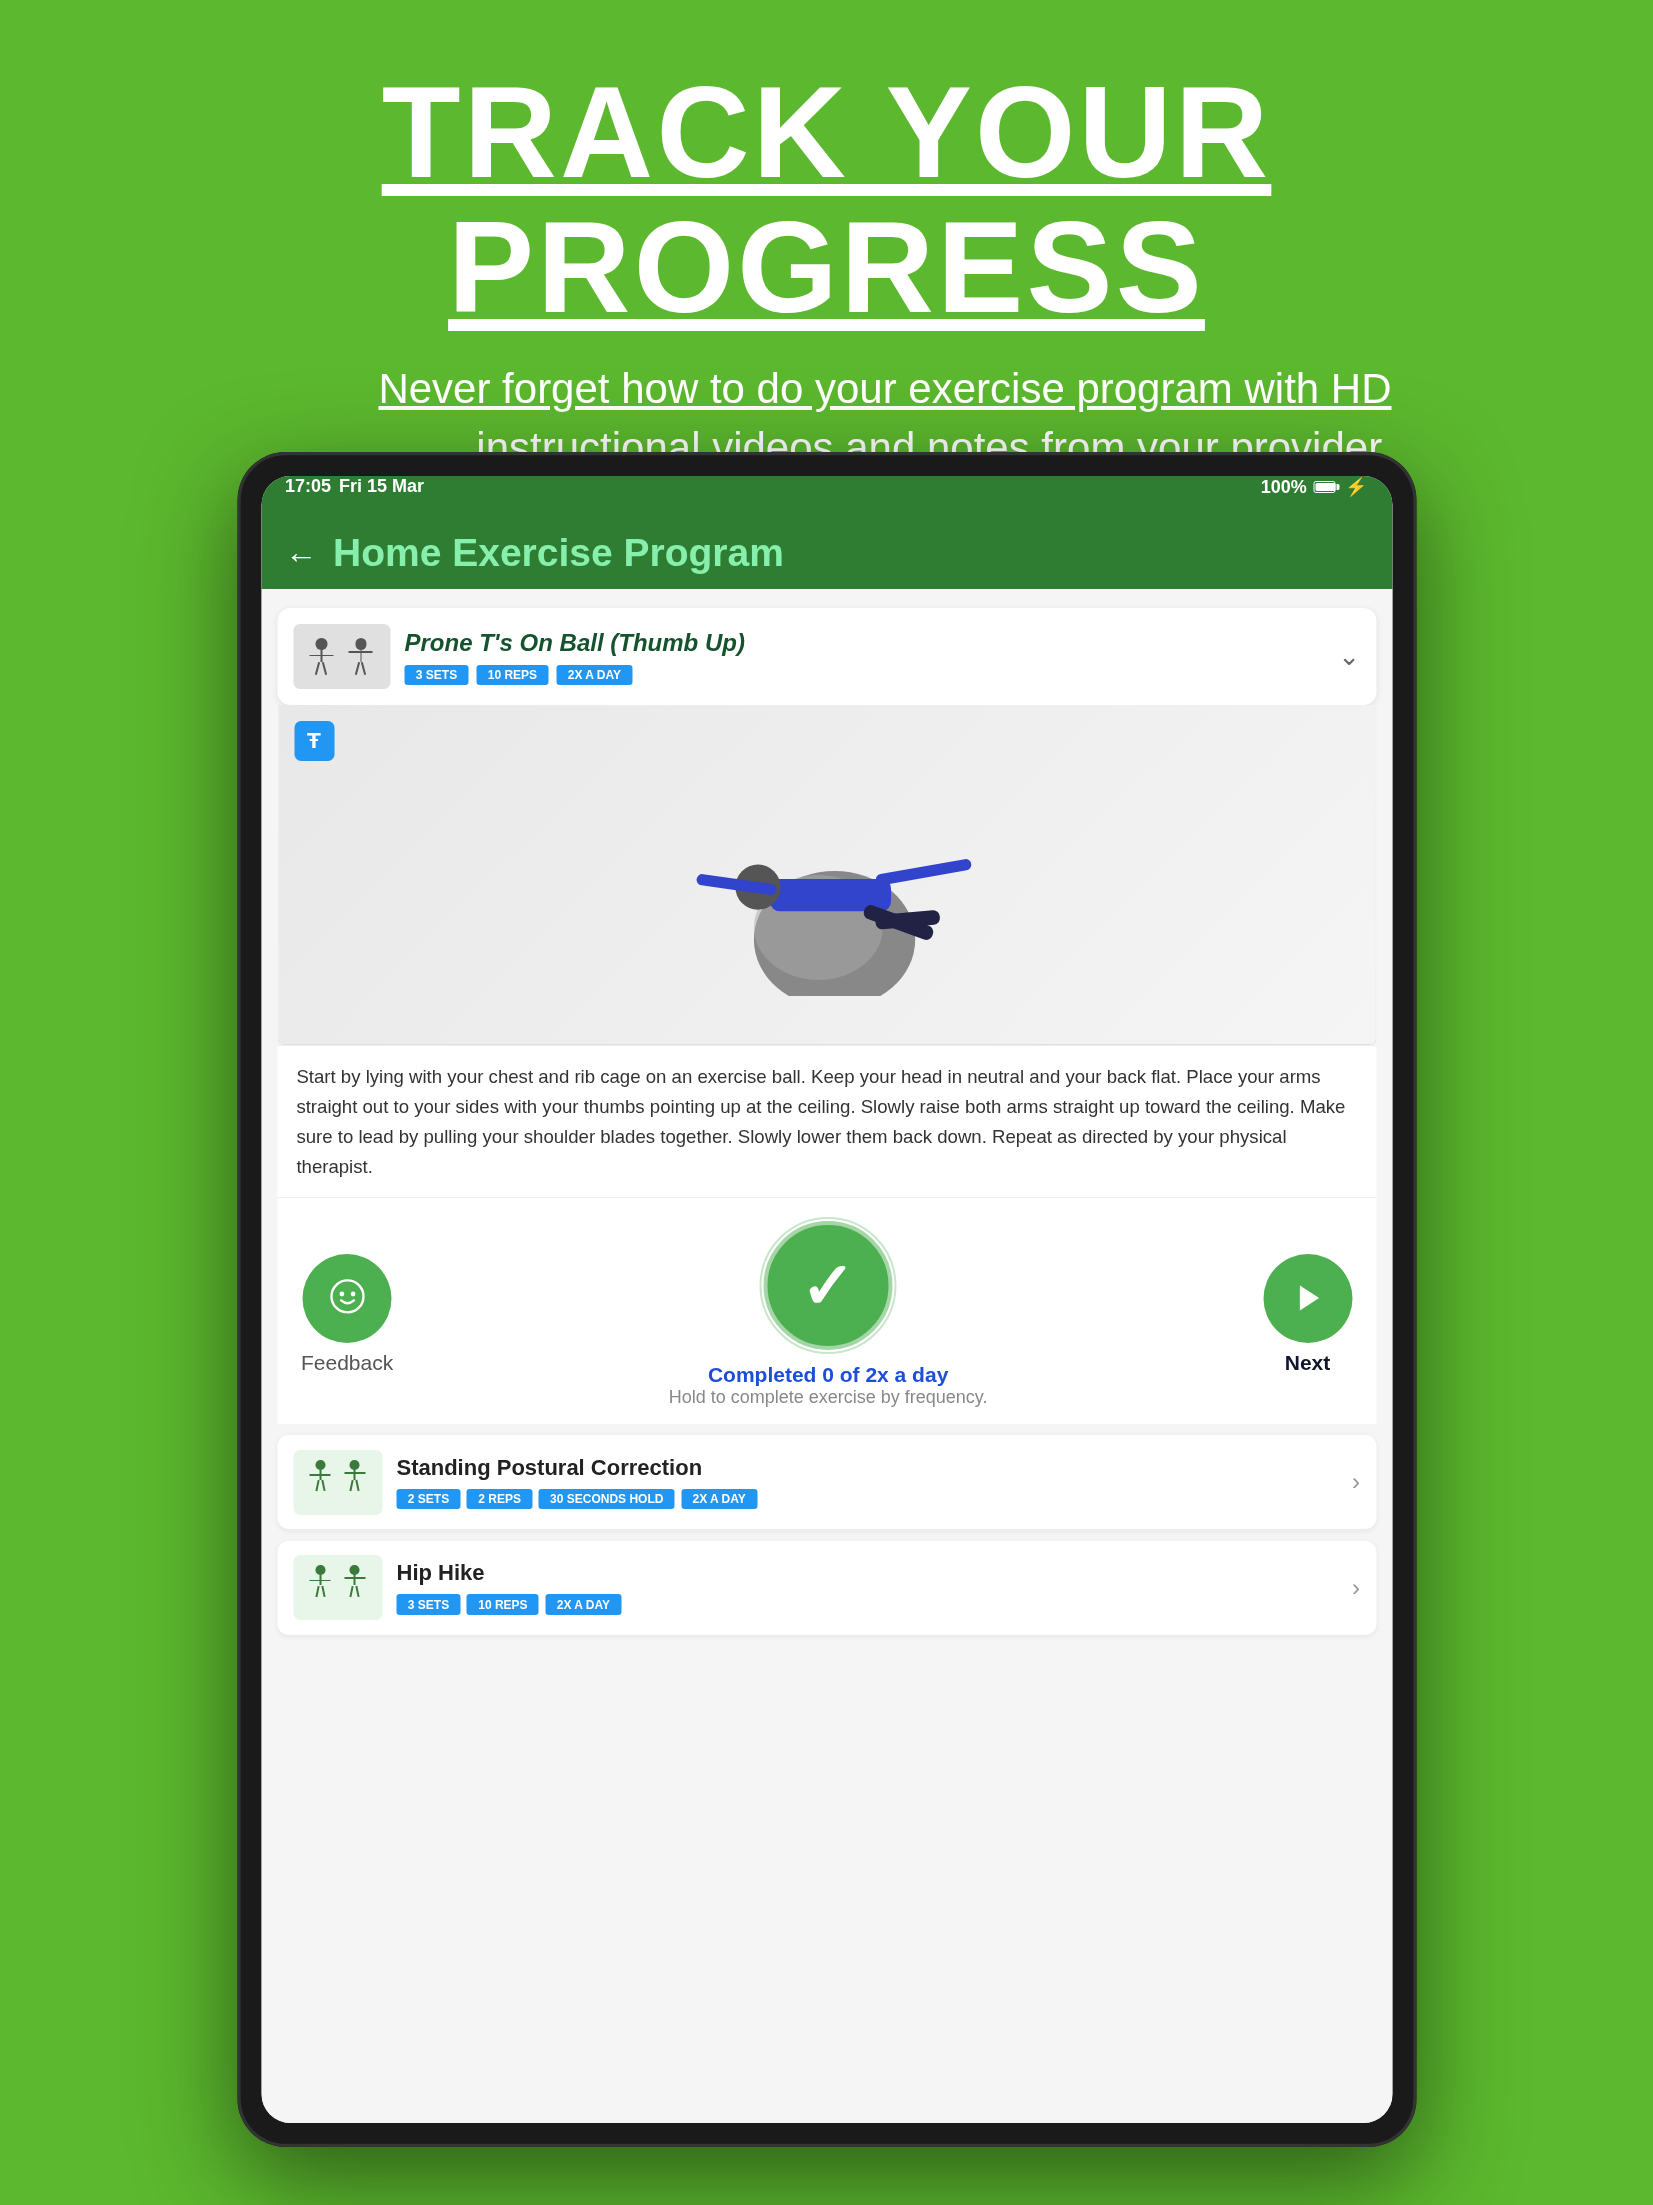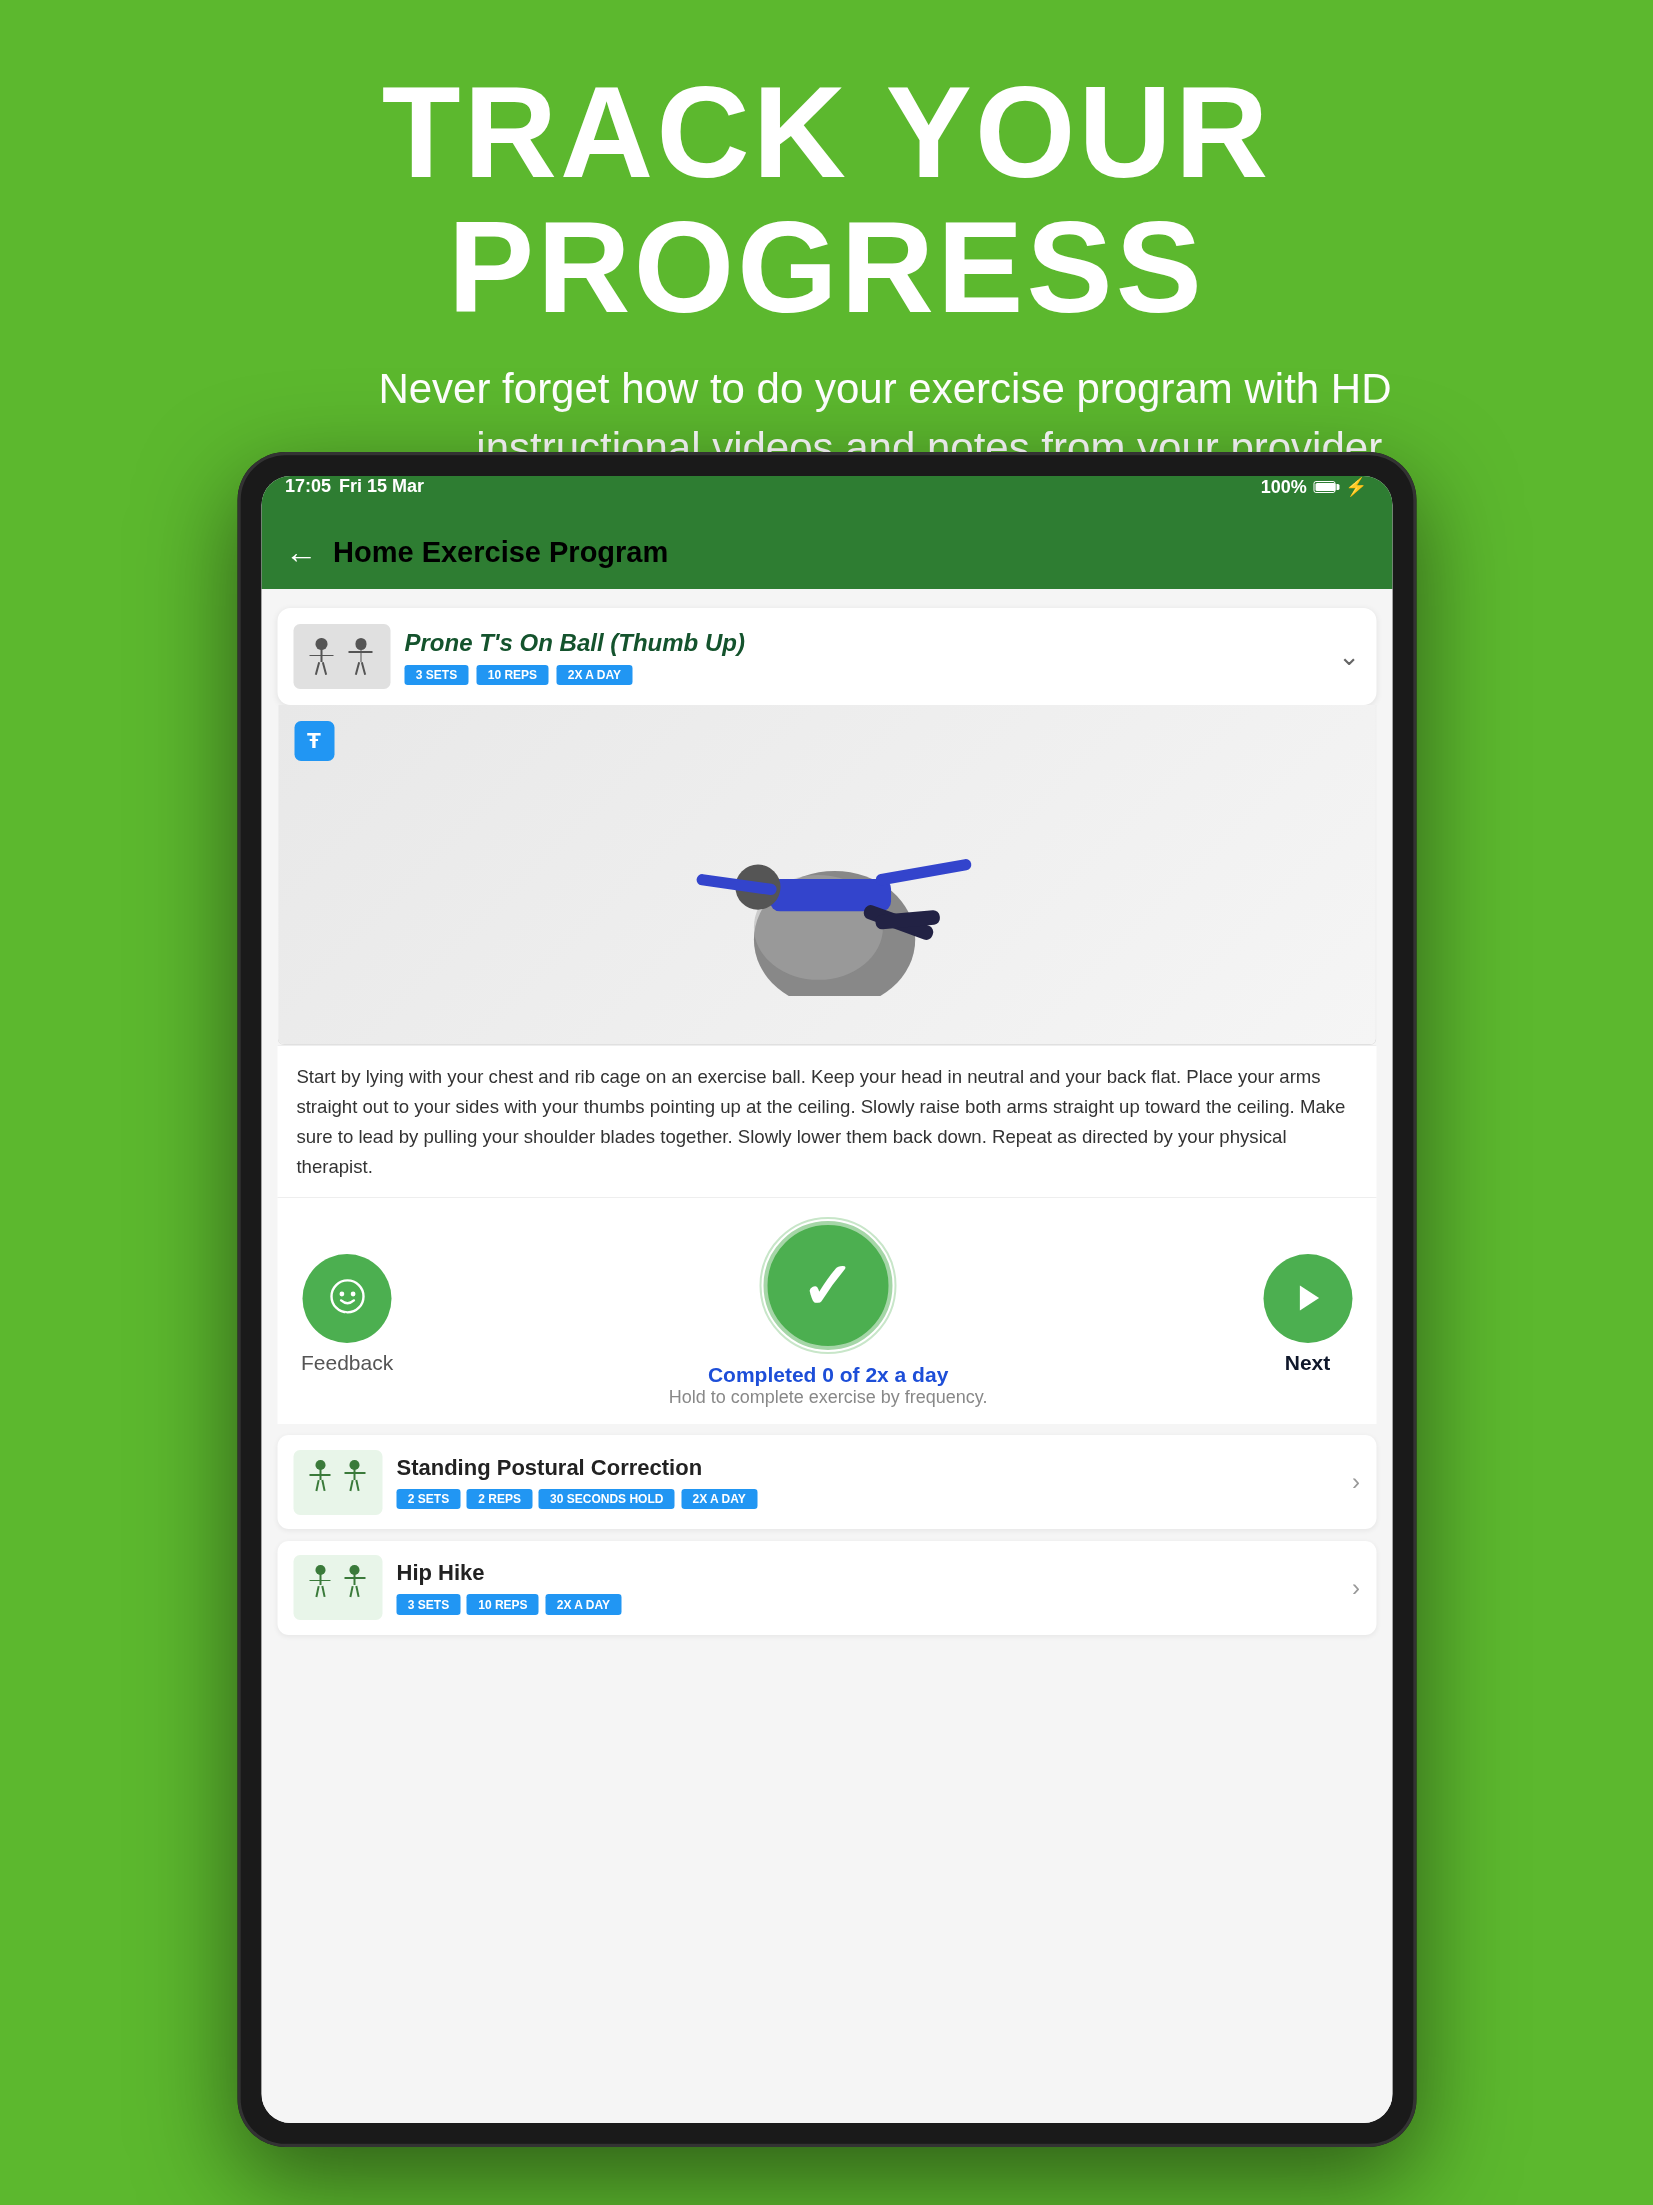--- a/index.html
+++ b/index.html
@@ -10,20 +10,21 @@
       font-family: -apple-system, 'Helvetica Neue', Arial, sans-serif;
       overflow: hidden;
       position: relative;
     }
 
     
     .hero-section {
       text-align: center;
       padding: 65px 97px 32px;
       color: white;
+      text-decoration: underline;
     }
     .hero-title {
       font-size: 129px;
       font-weight: 900;
       text-transform: uppercase;
       letter-spacing: 3.2px;
       line-height: 1.05;
       margin-bottom: 24px;
     }
     .hero-subtitle {
@@ -96,22 +97,22 @@
       align-items: center;
       padding: 0 24px;
       gap: 16px;
     }
     .back-arrow {
       color: white;
       font-size: 32px;
       cursor: pointer;
     }
     .app-header-title {
-      color: #000000;
-      font-size: 29px;
+      color: #86efac;
+      font-size: 39px;
       font-weight: 600;
     }
 
     
     .content-area {
       background: #f5f5f5;
       height: calc(100% - 113px);
       overflow-y: auto;
     }
 

